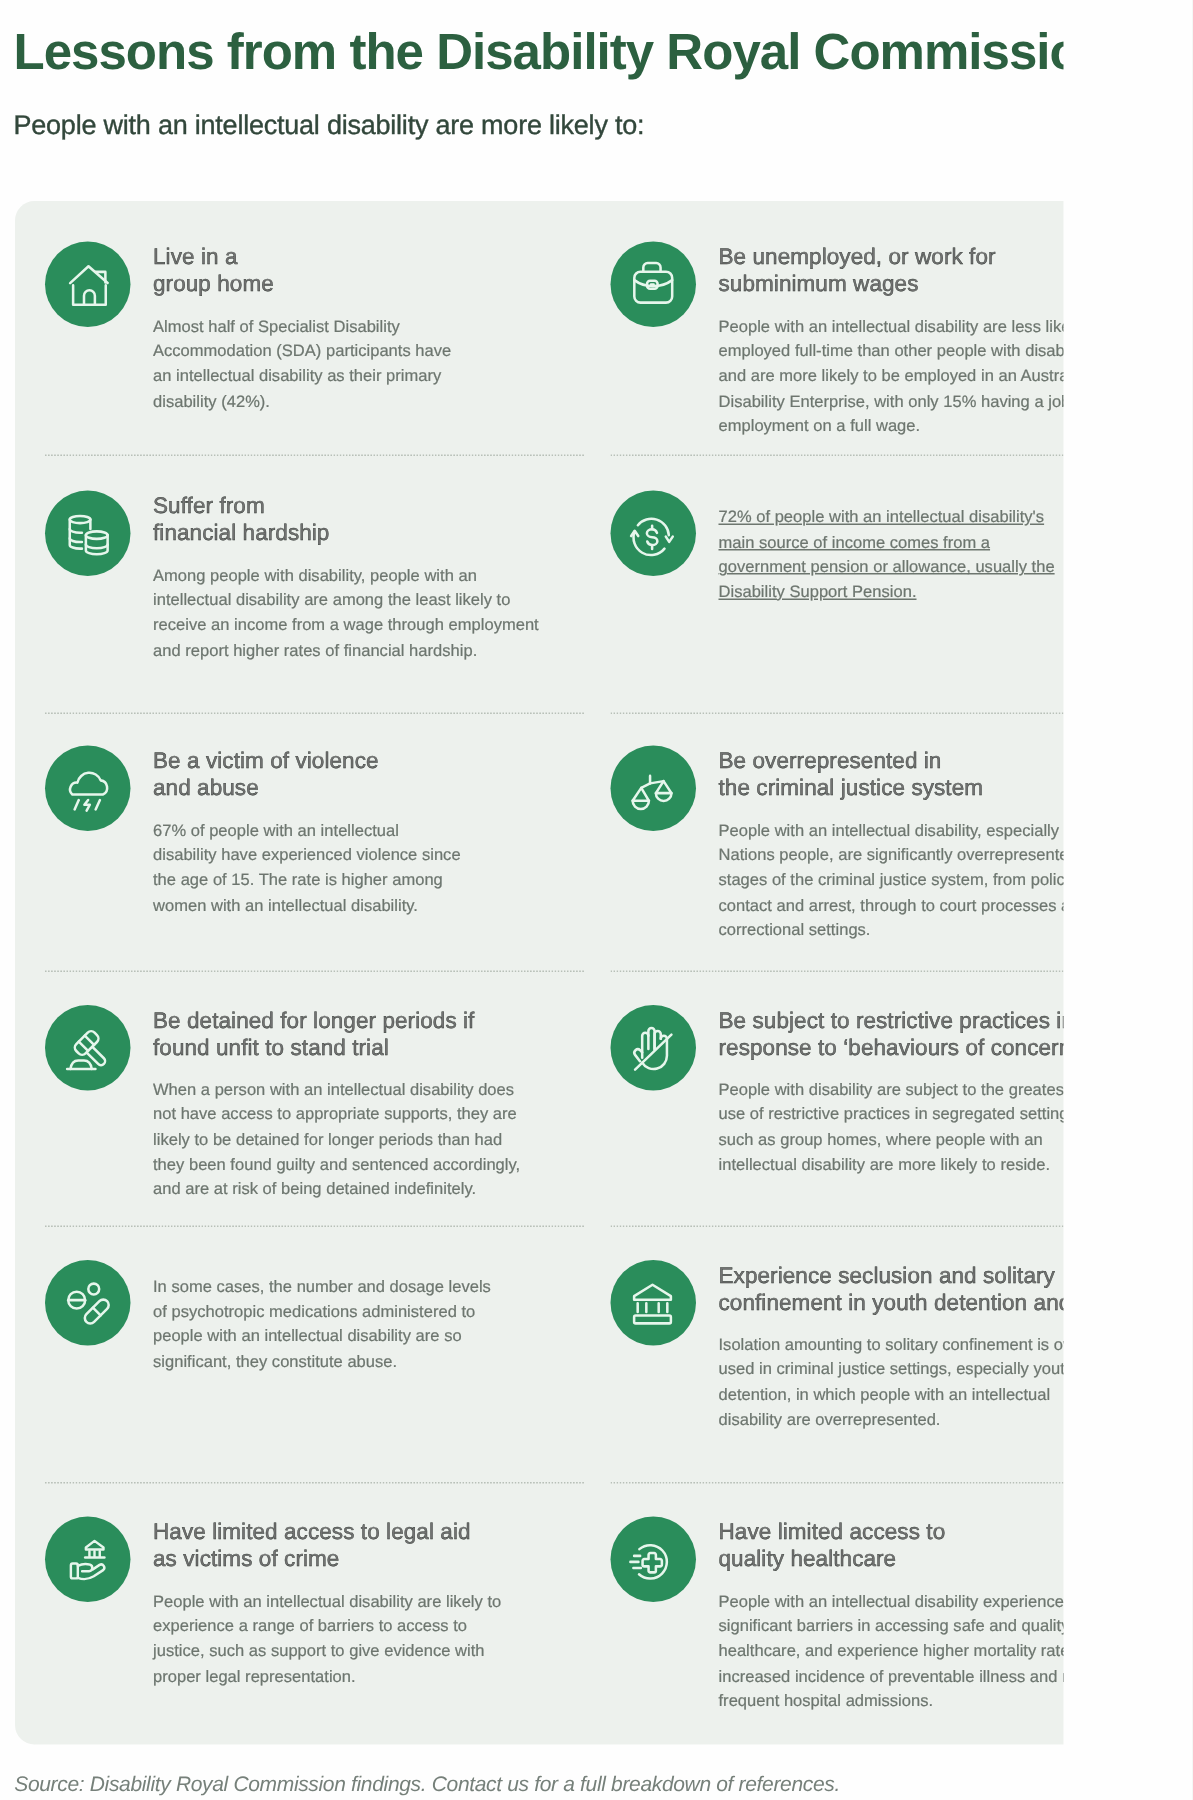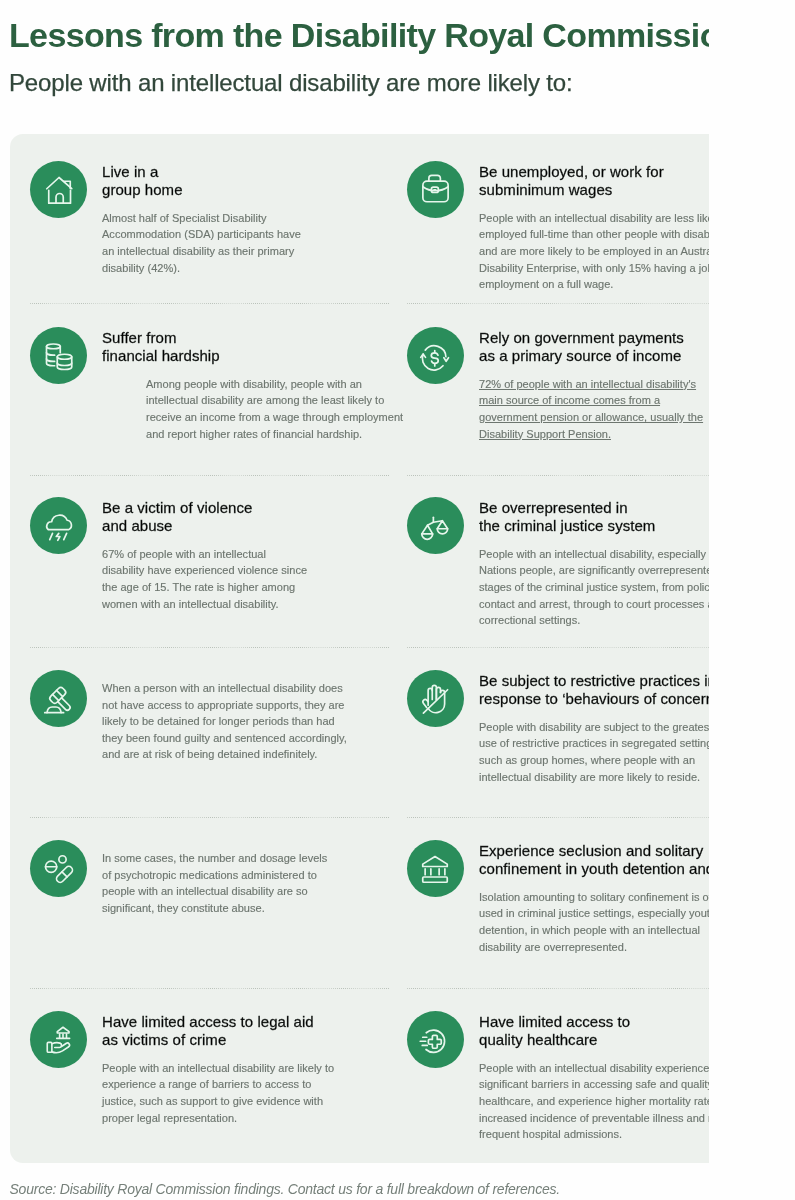--- a/index.html
+++ b/index.html
@@ -3,33 +3,33 @@
 <meta charset="utf-8">
 <style>
   html,body{margin:0;padding:0;}
   body{width:795px;height:1200px;background:#fefefe;
        font-family:"Liberation Sans",sans-serif;
        -webkit-font-smoothing:antialiased;text-rendering:optimizeLegibility;}
   .page{position:relative;width:709px;height:1200px;overflow:hidden;background:#fefefe;border-radius:16px;}
 
   .title{position:absolute;left:9px;top:17.5px;font-size:34px;font-weight:bold;
          color:#2c6040;letter-spacing:-0.65px;line-height:34px;white-space:nowrap;}
-  .subtitle{position:absolute;left:9px;top:71.5px;font-size:24px;color:#32473b;
+  .subtitle{position:absolute;left:9px;top:71.5px;font-size:18px;color:#32473b;
             line-height:22px;white-space:nowrap;letter-spacing:-0.15px;
             -webkit-text-stroke:0.25px #32473b;}
 
   .panel{position:absolute;left:10px;top:134px;width:775px;height:1029px;
          background:#edf1ed;border-radius:13px;}
 
   .card{position:absolute;}
   .ic{position:absolute;left:0;top:0;width:57px;height:57px;border-radius:50%;
       background:#2a8d5b;display:flex;align-items:center;justify-content:center;}
   .ic svg{display:block;overflow:visible;}
   .txt{position:absolute;left:72.5px;top:0;}
-  .h{font-size:15px;font-weight:400;color:#000000;line-height:18.4px;
+  .h{font-size:15px;font-weight:400;color:#737373;line-height:18.4px;
      letter-spacing:0.05px;white-space:nowrap;padding-top:2px;
      -webkit-text-stroke:0.3px #333a35;}
   .p{font-size:11px;color:#6d766f;line-height:16.6px;white-space:nowrap;letter-spacing:0.02px;
      -webkit-text-stroke:0.15px #6d766f;}
   .divider{position:absolute;height:1px;
     background-image:linear-gradient(to right,#b8c0b8 0 1px,transparent 1px 100%);
     background-size:2.05px 1px;background-repeat:repeat-x;}
   .source{position:absolute;left:9.5px;top:1180.5px;font-size:14px;font-style:italic;
           color:#76807a;letter-spacing:-0.225px;white-space:nowrap;}
 </style>
@@ -78,36 +78,35 @@
             <path d="M13.8 4.3v5"></path>
             <path d="M2.8 9.3c0 1.1 2.5 2 5.5 2h1"></path>
             <path d="M2.8 14.3c0 1.1 2.5 2 5.5 2h1"></path>
             <ellipse cx="17.2" cy="12.6" rx="5.8" ry="2"></ellipse>
             <path d="M11.4 12.6v8.2c0 1.1 2.6 2 5.8 2s5.8-.9 5.8-2v-8.2"></path>
             <path d="M11.4 17.6c0 1.1 2.6 2 5.8 2s5.8-.9 5.8-2"></path>
           </svg>
         </div>
         <div class="txt">
           <div class="h">Suffer from<br>financial hardship</div>
-          <div class="p" style="margin-top: 10px; margin-left: 44px;">Among people with disability, people with an<br>intellectual disability are among the least likely to<br>receive an income from a wage through employment<br>and report higher rates of financial hardship.</div>
+          <div class="p" style="margin-top: 10px;">Among people with disability, people with an<br>intellectual disability are among the least likely to<br>receive an income from a wage through employment<br>and report higher rates of financial hardship.</div>
         </div>
       </div>
       <div class="card" style="left: 406.5px; top: 327px; width: 360px;">
         <div class="ic">
           <svg width="30" height="30" viewBox="0 0 24 24" fill="none" stroke="#e6f6ec" stroke-width="1.35" stroke-linecap="round" stroke-linejoin="round">
             <path d="M14.4 11.4a2.8 2.8 0 0 0-2.6-1.9c-1.6 0-2.8.9-2.8 2.1s1.3 2.1 2.8 2.1 2.8.9 2.8 2.1-1.3 2.1-2.8 2.1a2.8 2.8 0 0 1-2.6-1.9"></path>
             <path d="M11.8 9.4V7.6M11.8 18.2V20"></path>
             <path d="M4.2 7.3A9.3 9.3 0 0 1 20.7 12.6"></path>
             <path d="M18.4 19.8A9.3 9.3 0 0 1 2.5 10.6"></path>
             <path d="M19.1 13.4 20.9 16.2l1.9-2.8"></path>
             <path d="M0.6 13.1 2.5 10.3l1.9 2.8"></path>
           </svg>
         </div>
         <div class="txt">
-          <div class="h">Rely on government payments<br>as a primary source of income</div>
           <div class="p" style="margin-top: 10px; text-decoration: underline;">72% of people with an intellectual disability's<br>main source of income comes from a<br>government pension or allowance, usually the<br>Disability Support Pension.</div>
         </div>
       </div>
       <div class="card" style="left: 29.5px; top: 497px; width: 360px;">
         <div class="ic">
           <svg width="30" height="30" viewBox="0 0 24 24" fill="none" stroke="#e6f6ec" stroke-width="1.35" stroke-linecap="round" stroke-linejoin="round">
             <path d="M4.2 14.9A3.6 3.6 0 0 1 6.9 8.6 6.5 6.5 0 0 1 19.3 7.4 4 4 0 0 1 20.6 14.9z"></path>
             <path d="M7.6 17.9 5.4 22.9"></path>
             <path d="M18.9 17.9 16.6 22.9"></path>
             <path d="M12.6 17.9 10.6 20.4h2.9l-1.7 3.1"></path>
@@ -140,20 +139,21 @@
             <g transform="rotate(-45 11.8 9.1)">
               <rect x="4.9" y="5.6" width="13.8" height="7" rx="2.6"></rect>
               <path d="M9.4 5.6v7M13.9 5.6v7"></path>
             </g>
             <path d="M14.9 11.1 21 17.2a2.15 2.15 0 0 1-3.05 3.05l-6.1-6.1"></path>
             <path d="M1.4 22.9h15.1"></path>
             <path d="M3.2 22.9c.4-2.9 1.9-4.5 4.1-4.5h3.1c2.2 0 3.7 1.6 4.1 4.5"></path>
           </svg>
         </div>
         <div class="txt">
+          <div class="h">Be detained for longer periods if<br>found unfit to stand trial</div>
           <div class="p" style="margin-top: 10px;">When a person with an intellectual disability does<br>not have access to appropriate supports, they are<br>likely to be detained for longer periods than had<br>they been found guilty and sentenced accordingly,<br>and are at risk of being detained indefinitely.</div>
         </div>
       </div>
       <div class="card" style="left: 406.5px; top: 670px; width: 360px;">
         <div class="ic">
           <svg width="30" height="30" viewBox="0 0 24 24" fill="none" stroke="#e6f6ec" stroke-width="1.35" stroke-linecap="round" stroke-linejoin="round">
             <path d="M6.5 16.9V5.2a1.65 1.65 0 0 1 3.3 0"></path>
             <path d="M9.8 12.3V2.7a1.65 1.65 0 0 1 3.3 0v9.6"></path>
             <path d="M13.1 12.7V4.3a1.65 1.65 0 0 1 3.3 0v2.5"></path>
             <path d="M16.4 6.8a1.65 1.65 0 0 1 3.3 0v9.1a7.1 7.1 0 0 1-13.2 3.6"></path>

